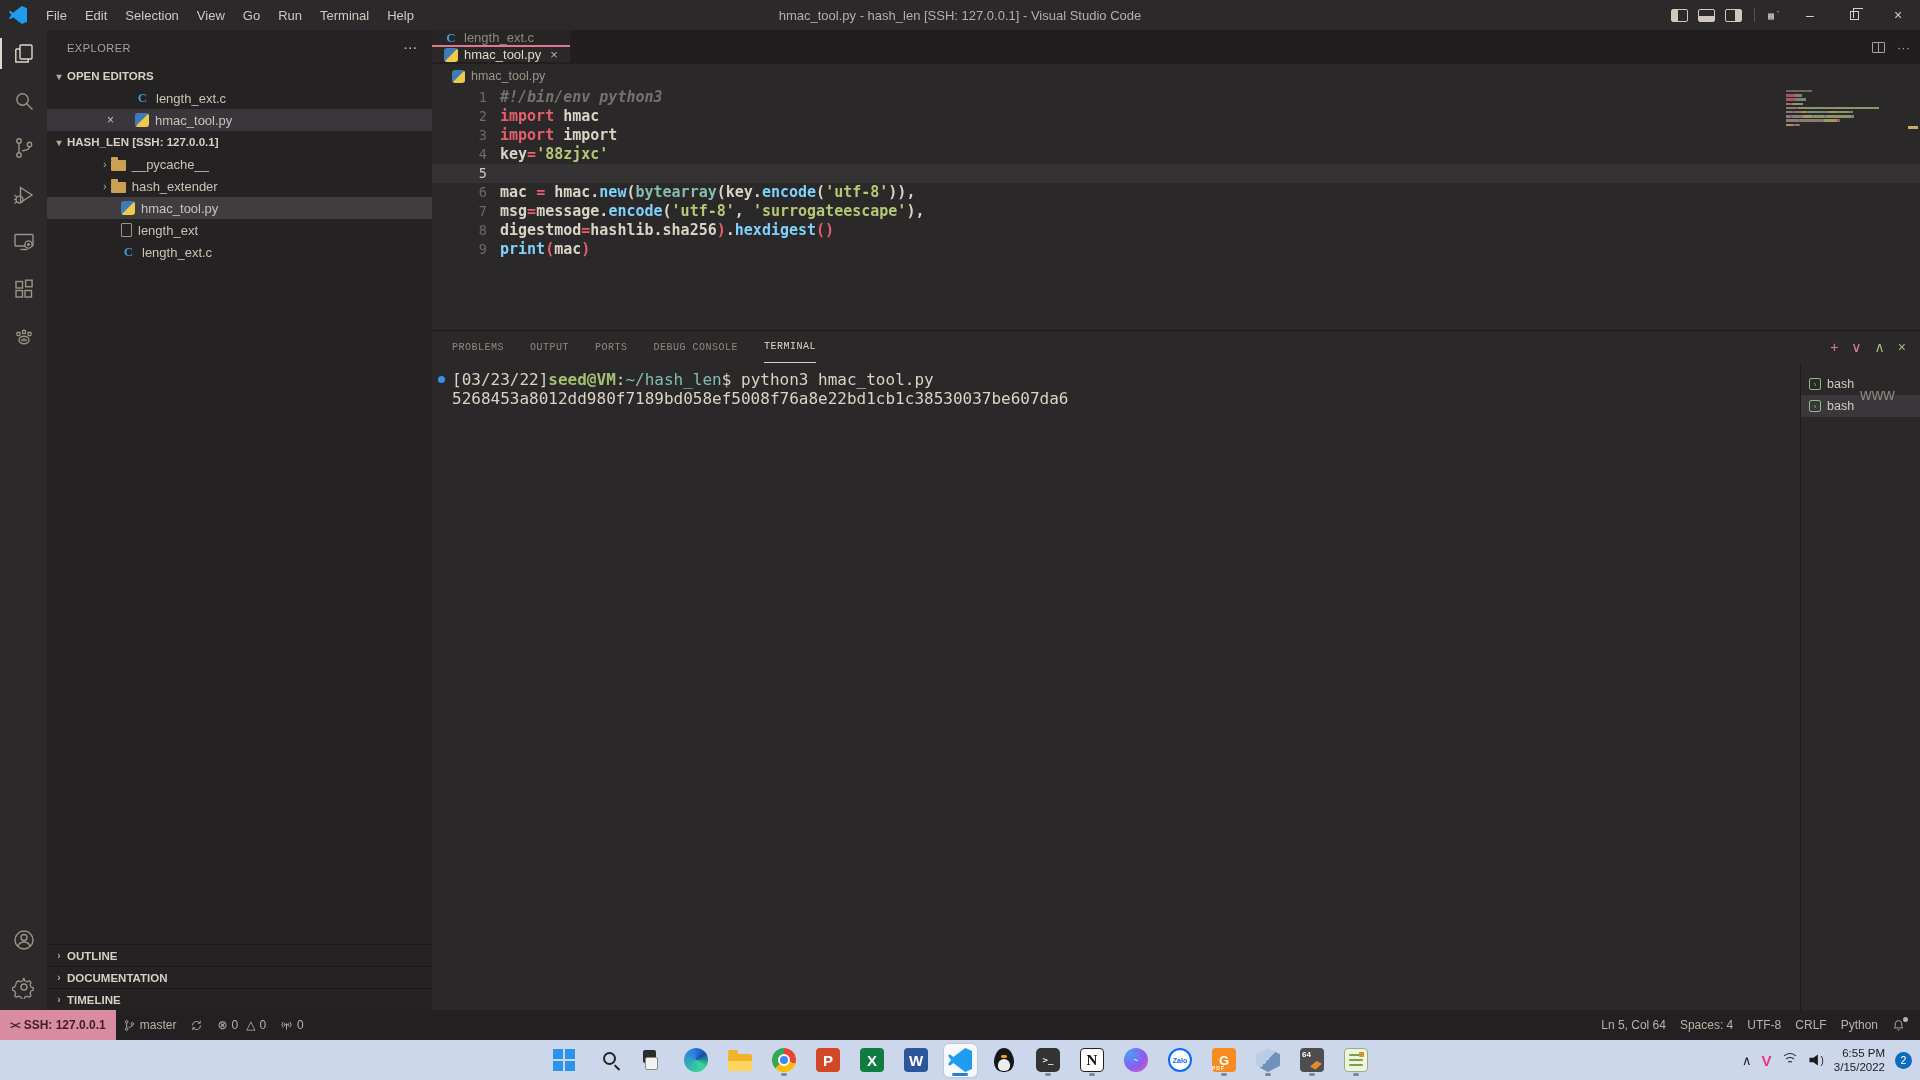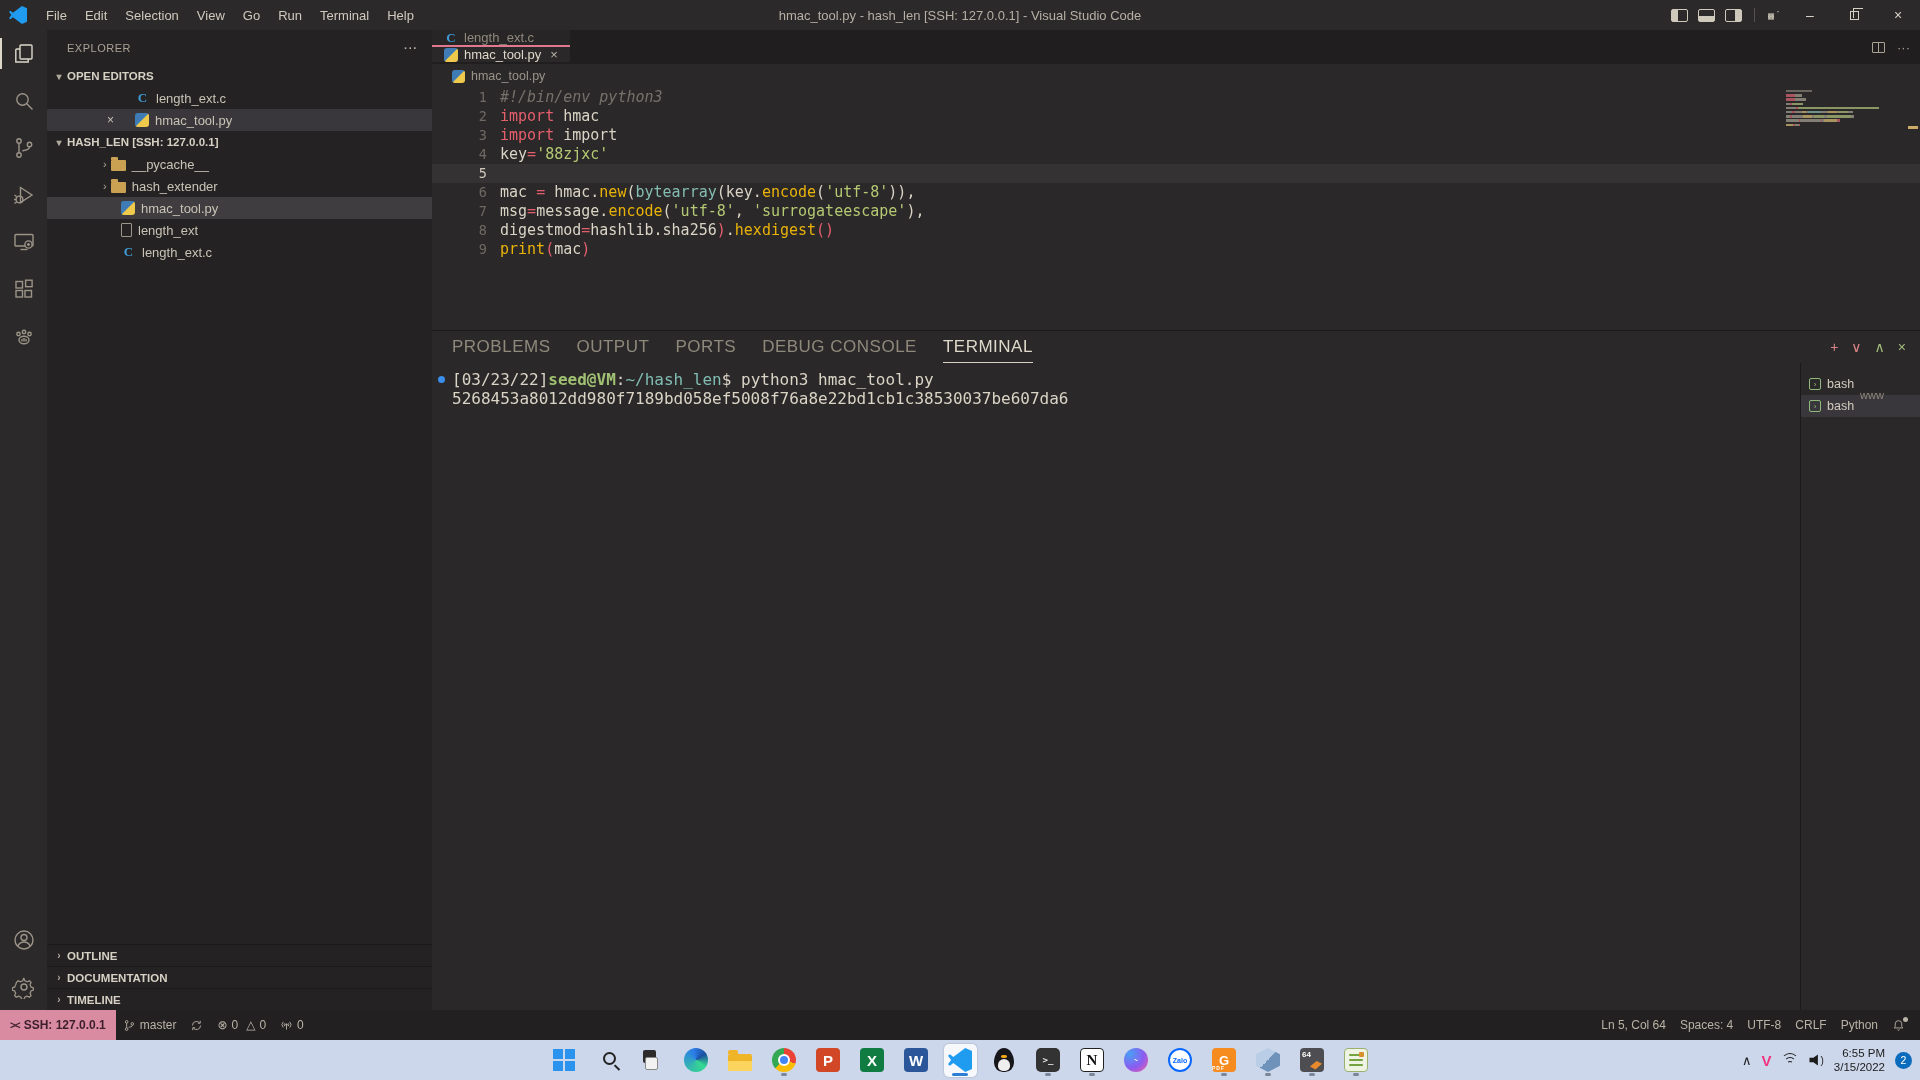--- a/index.html
+++ b/index.html
@@ -73,54 +73,54 @@
   .split-ico:before { content:""; position:absolute; left:5px; top:0; bottom:0; width:1.2px; background:#a9a396; }
 
   #breadcrumb { height:24px; display:flex; align-items:center; padding-left:20px; font-size:12.5px; color:#9a948a; gap:6px; }
   #breadcrumb .ficon { width:13px; height:13px; }
 
   #codeArea { height:242px; position:relative; font-size:15px; line-height:19px; }
   .cline { display:flex; height:19px; white-space:pre; }
   .cline.current { background:rgba(255,255,255,.05); }
   .ln { width:55px; text-align:right; color:#6e6a63; font-size:13.5px; flex:none; padding-right:0; }
   .cline.current .ln { color:#cfcabc; }
-  .ctext { padding-left:13px; }
+  .ctext { padding-left:13px;font-weight:bold; }
   .cm { color:#76716a; font-style:italic; }
   .kw { color:#e65f6d; }
   .str { color:#b4c973; }
-  .fn { color:#eab308; }
+  .fn { color:#7dd3fc; }
   .ty { color:#84bdb2; }
   .pl { color:#d9d4c5; }
   #minimap { position:absolute; top:2px; right:14px; width:120px; }
   .mmline { height:2.4px; margin-bottom:1.8px; display:flex; }
   .mmline span { height:100%; display:inline-block; }
   #overviewMark { position:absolute; right:2px; top:38px; width:10px; height:3px; background:#cfa968; }
 
   
   #panel { flex:1; border-top:1px solid #1b191a; display:flex; flex-direction:column; min-height:0; }
   #panelHeader { height:32px; display:flex; align-items:center; padding-left:20px; position:relative; }
-  .ptab { font-size:17px; letter-spacing:.5px; color:#8f897c; margin-right:26px; height:100%; display:flex; align-items:center; }
+  .ptab { font-size:10px; letter-spacing:.5px; color:#8f897c; margin-right:26px; height:100%; display:flex; align-items:center;font-family:Liberation Mono, monospace; }
   .ptab.active { color:#ded9ca; border-bottom:1px solid #d6d1c4; }
   #panelActions { position:absolute; right:14px; top:0; height:100%; display:flex; align-items:center; gap:13px; font-size:14px; }
   .pa-pink { color:#dd8486; }
   .pa-green { color:#a3bd7d; }
   #panelBody { flex:1; display:flex; min-height:0; }
   #termMain { flex:1; padding:8px 0 0 20px; position:relative; font-size:16px; line-height:18.5px; color:#d9d4c5; }
   .tline { white-space:pre; position:relative; }
   .tmark { position:absolute; left:-14px; top:5px; width:7px; height:7px; border-radius:50%; }
   .tmark.run { background:#3b8eea; }
   .tmark.pending { border:1.2px solid #8f897c; width:6px; height:6px; }
   .tg { color:#a0c172; font-weight:bold; }
   .tt { color:#7fbdb3; }
   .cursor-block { display:inline-block; width:8px; height:15px; background:#e0c080; vertical-align:-2px; }
   #termSide { width:120px; border-left:1px solid #1b191a; padding-top:10px; font-size:12.5px; color:#d0cbbd; }
   .term-row { height:22px; display:flex; align-items:center; padding-left:8px; gap:6px; }
   .term-row.sel { background:#3a373c; }
   .bash-ico { width:12px; height:12px; border:1.2px solid #8fbb7a; border-radius:2px; color:#8fbb7a; font-size:8px; display:flex; align-items:center; justify-content:center; flex:none; }
-  .term-detail { color:#8f897c; font-size:11px;margin-top:22px; }
+  .term-detail { color:#8f897c; font-size:16px;margin-top:22px; }
 
   
   #statusbar { height:30px; background:#222021; display:flex; align-items:center; color:#b9b3a6; font-size:12px; }
   .sb-item { display:flex; align-items:center; gap:4px; padding:0 7px; height:100%; }
   .sb-item svg { width:13px; height:13px; }
   #sb-remote { background:#d98ba2; color:#3c1f2b; font-weight:bold; padding:0 10px; }
   #sb-remote .rico { font-size:10px; letter-spacing:-1px; }
   #sbRight { margin-left:auto; display:flex; height:100%; padding-right:8px;justify-content:space-between; }
   .bell-wrap { position:relative; }
   .bell-dot { position:absolute; top:7px; right:4px; width:5px; height:5px; border-radius:50%; background:#b9b3a6; }

